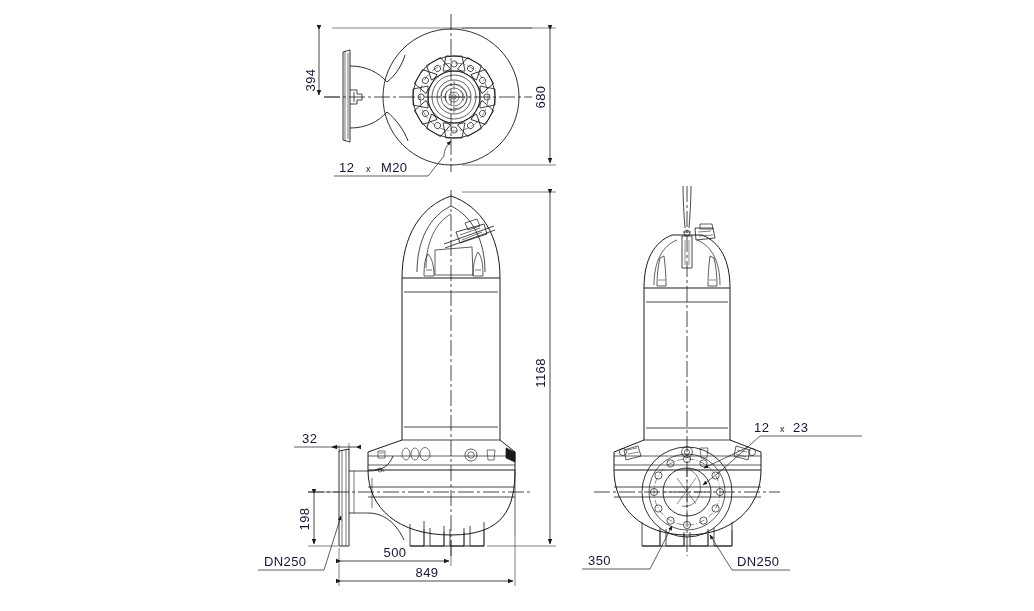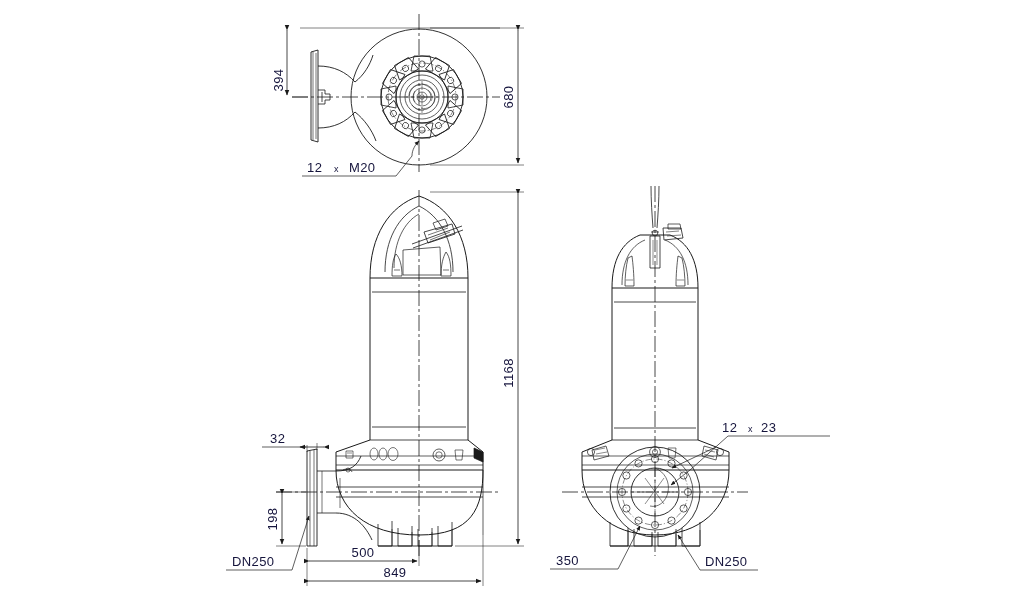--- a/index.html
+++ b/index.html
@@ -2,21 +2,21 @@
 <html><head>
 <meta charset="utf-8">
 <title>Pump Dimensional Drawing</title>
 <style>
   html,body{margin:0;padding:0;background:#ffffff;}
   body{
     width:1034px;height:611px;overflow:hidden;position:relative;
     font-family:"Liberation Sans","DejaVu Sans",sans-serif;
     color:#15143c;
   }
-  #sheet{position:absolute;left:0;top:0;width:934px;height:611px;}
+  #sheet{position:absolute;left:0;top:0;width:934px;height:611px;padding-left:32px;}
   svg{display:block;}
   .dimtext{
     font-family:"Liberation Sans","DejaVu Sans",sans-serif;
     font-size:13px;
     fill:#15143c;
     letter-spacing:0.4px;
   }
   .dimtext.small{font-size:9px;}
 </style>
 </head>

